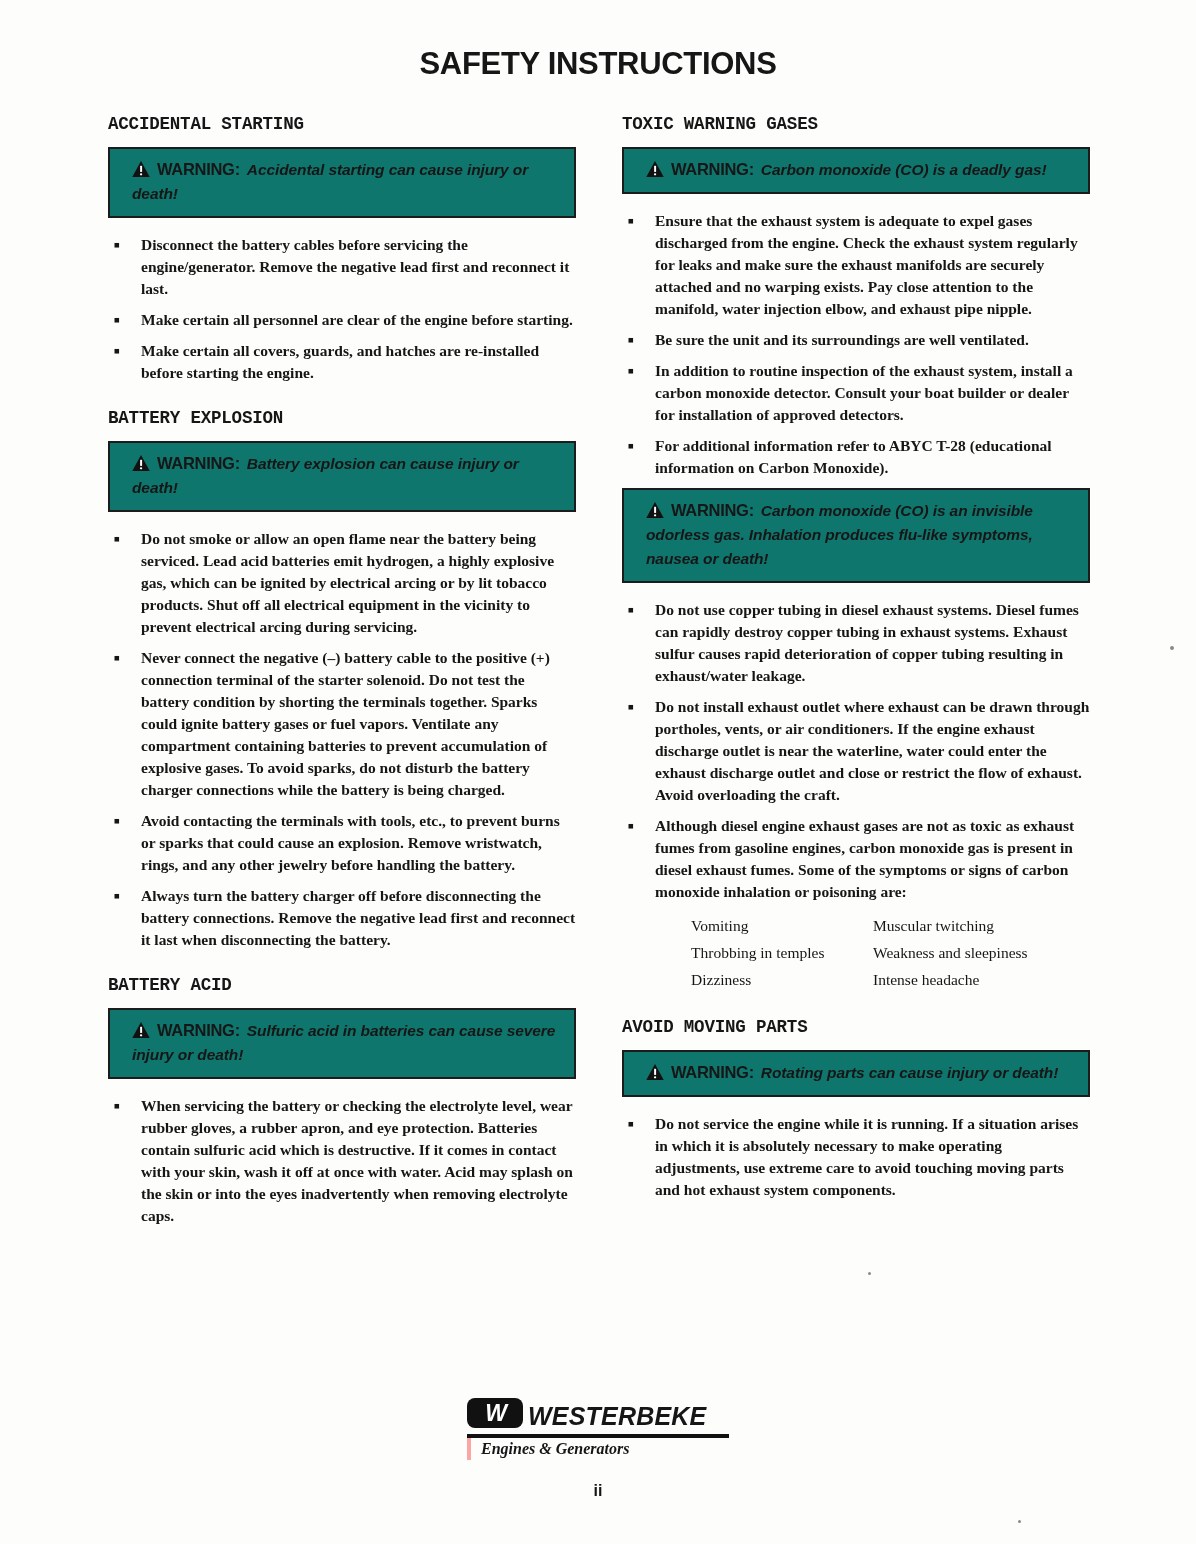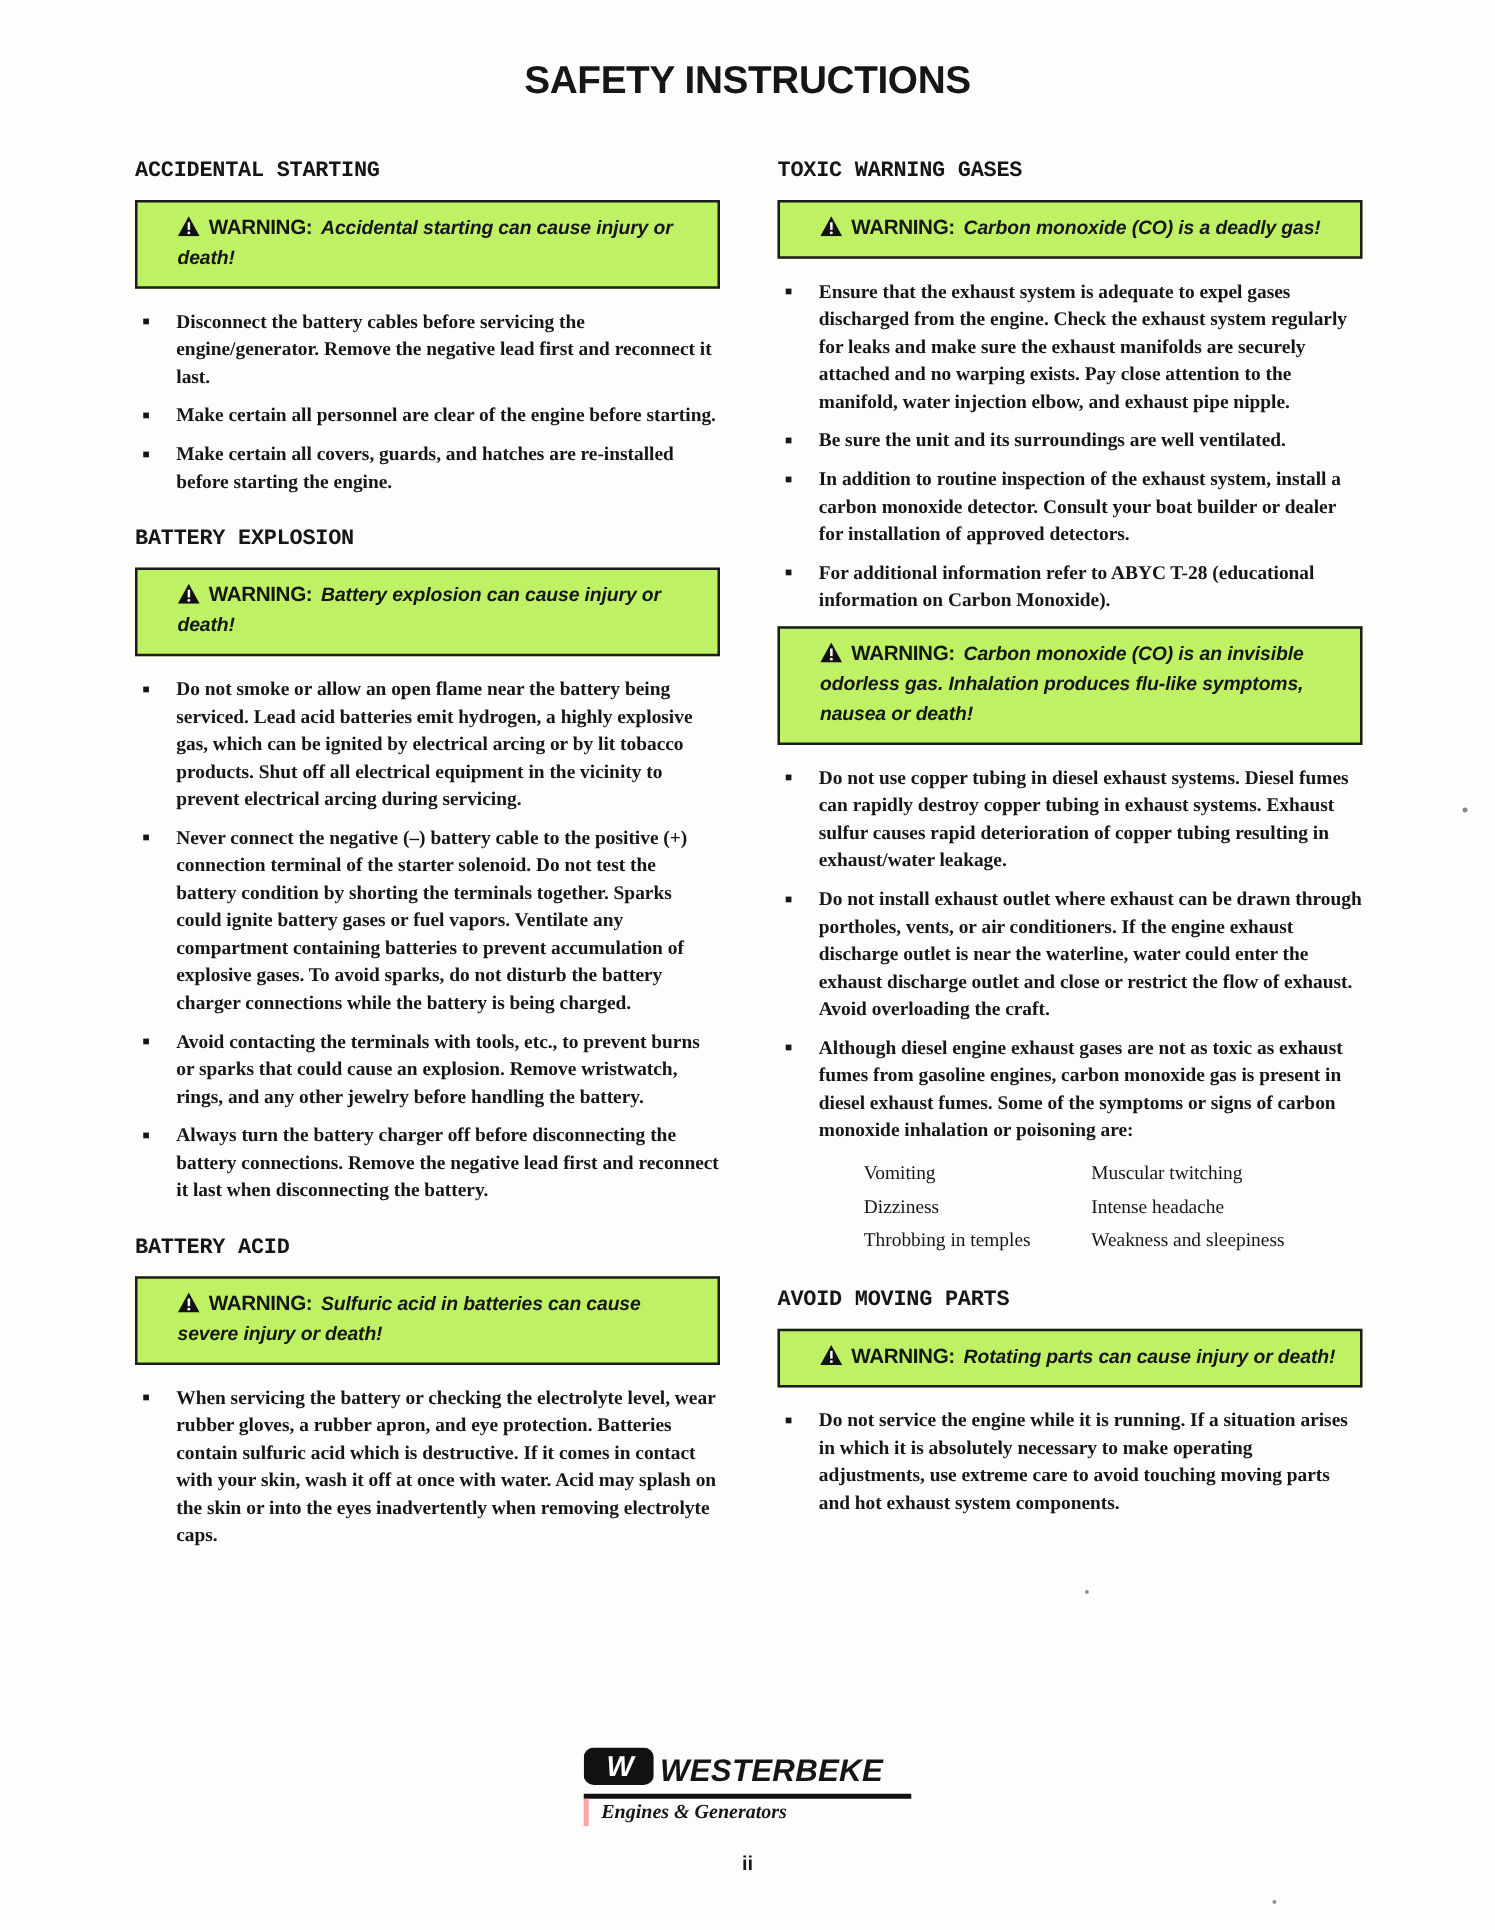--- a/index.html
+++ b/index.html
@@ -15,39 +15,39 @@
     position: absolute;
     inset: 0;
     padding: 46px 108px 0 108px;
   }
   .doc-title {
     text-align: center;
     font-family: "Liberation Sans", sans-serif;
     font-weight: 700;
     font-size: 31px;
     letter-spacing: -0.3px;
-    margin-bottom: 43px;
+    margin-bottom: 30px;
   }
   .columns { display: flex; gap: 46px; align-items: flex-start; }
   .col { width: 468px; flex: none; }
 
   .section { margin-bottom: 24px; }
   .section-heading {
     font-family: Liberation Mono, monospace;
     font-weight: 700;
     font-size: 17.5px;
     letter-spacing: -0.2px;
     margin: 2px 0 13px 0;
   }
 
   .warnbox {
     border: 2px solid #1c1c1c;
-    padding: 8px 14px 10px 32px;
+    padding: 8px 14px 10px 22px;
     margin: 0 0 16px 0;
-    background: #bef264;
+    background: #0f766e;
   }
   .warn-p {
     font-family: "Liberation Sans", sans-serif;
     font-size: 15.5px;
     line-height: 24px;
     font-weight: 700;
     font-style: italic;
     letter-spacing: -0.1px;
   }
   .warn-icon svg { vertical-align: -2px; margin-right: 7px; }
@@ -237,26 +237,26 @@
           <div class="bullet">
             <span class="bullet-marker">■</span>
             <p class="bullet-text">Although diesel engine exhaust gases are not as toxic as exhaust fumes from gasoline engines, carbon monoxide gas is present in diesel exhaust fumes. Some of the symptoms or signs of carbon monoxide inhalation or poisoning are:</p>
           </div>
           <div class="pairs">
             <div class="pair-row">
               <span class="pair-left">Vomiting</span>
               <span class="pair-right">Muscular twitching</span>
             </div>
             <div class="pair-row">
+              <span class="pair-left">Throbbing in temples</span>
+              <span class="pair-right">Weakness and sleepiness</span>
+            </div>
+            <div class="pair-row">
               <span class="pair-left">Dizziness</span>
               <span class="pair-right">Intense headache</span>
-            </div>
-            <div class="pair-row">
-              <span class="pair-left">Throbbing in temples</span>
-              <span class="pair-right">Weakness and sleepiness</span>
             </div>
           </div>
         </section>
         <section class="section">
           <h2 class="section-heading">AVOID MOVING PARTS</h2>
           <div class="warnbox">
             <p class="warn-p"><span class="warn-icon"><svg viewBox="0 0 24 22" width="18" height="16" aria-hidden="true">
                   <path d="M12 0 L24 22 H0 Z" fill="#111"></path>
                   <rect x="10.8" y="6.6" width="2.7" height="8.4" fill="#fff"></rect>
                   <circle cx="12.1" cy="18.3" r="1.6" fill="#fff"></circle>

